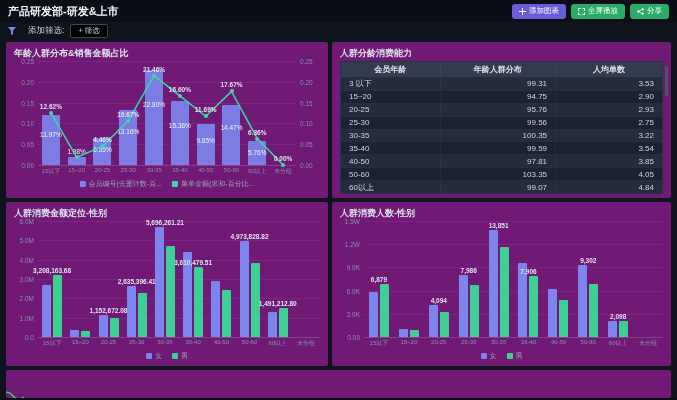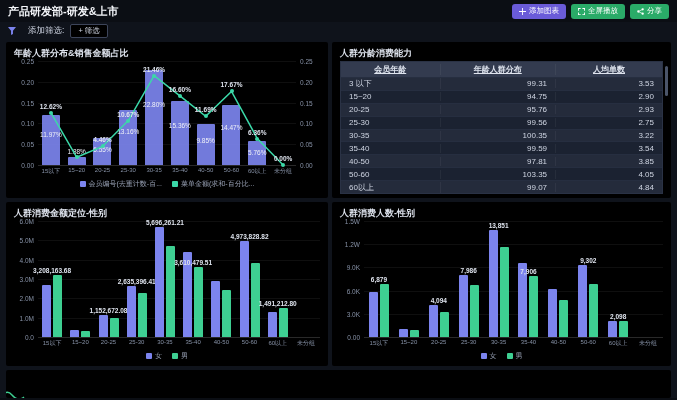--- a/index.html
+++ b/index.html
@@ -12,21 +12,21 @@
   .hbtn.green{background:#2aab68;}
   .hbtn svg{display:block;}
   .filter-bar{height:18px;background:#0f131b;display:flex;align-items:center;gap:6px;padding:0 8px;}
   .filter-label{font-size:8.5px;color:#c9cfdc;display:flex;align-items:center;gap:12px;}
   .filter-add-btn{background:#000000;border:1px solid #3d455a;border-radius:2px;color:#cfd5e2;font-size:7.5px;padding:1px 7px;cursor:pointer;font-family:inherit;}
   .board{padding:2px 6px 0 6px;background:#0f131b;height:358px;box-sizing:border-box;display:flex;flex-direction:column;gap:4px;}
   .row{display:flex;gap:4px;}
   .row1{height:156px;}
   .row2{height:164px;}
   .row3{flex:1;min-height:0;}
-  .panel{background:#000000;border-radius:2px;padding:6px 8px;box-sizing:border-box;position:relative;overflow:hidden;}
+  .panel{background:#701a75;border-radius:2px;padding:6px 8px;box-sizing:border-box;position:relative;overflow:hidden;}
   .p-left{width:322px;}
   .p-right{flex:1;}
   .p-full{flex:1;}
   .panel-title{font-size:9px;font-weight:bold;color:#dde2ec;line-height:11px;margin-bottom:2px;}
   
   .chart-wrap{display:flex;}
   .yticks{position:relative;font-size:6.5px;color:#8691a6;}
   .yticks.l{width:24px;}
   .yticks.r{width:24px;}
   .ytick{position:absolute;transform:translateY(-50%);white-space:nowrap;}
@@ -42,21 +42,21 @@
   .pt-label{position:absolute;transform:translate(-50%,-100%);font-size:6.5px;color:#dfe4ee;font-weight:bold;white-space:nowrap;}
   .line-svg{position:absolute;left:0;top:0;width:100%;height:100%;overflow:visible;pointer-events:none;}
   .dot{position:absolute;width:4px;height:4px;border-radius:50%;transform:translate(-50%,-50%);}
   .xlabels{display:flex;font-size:6px;color:#8691a6;margin-top:2px;}
   .xlabel{flex:1;text-align:center;white-space:nowrap;overflow:hidden;}
   .legend{display:flex;justify-content:center;align-items:center;gap:10px;font-size:7px;color:#9aa3b7;margin-top:3px;}
   .legend-item{display:flex;align-items:center;gap:3px;}
   .swatch{width:6px;height:6px;border-radius:1px;display:inline-block;}
   
   .dtable{display:flex;flex-direction:column;height:131px;border:1px solid #2a3245;}
-  .t-header{display:flex;background:#333b4f;color:#dfe4ee;font-weight:bold;font-size:8px;height:15px;align-items:center;text-decoration:underline;}
+  .t-header{display:flex;background:#333b4f;color:#dfe4ee;font-weight:bold;font-size:8px;height:15px;align-items:center;}
   .t-row{display:flex;flex:1;align-items:center;font-size:8px;color:#cfd5e2;border-top:1px solid #262e40;}
   .t-row.alt{background:#242b3b;}
   .t-row:not(.alt){background:#1b2231;}
   .tc{box-sizing:border-box;padding:0 8px;overflow:hidden;white-space:nowrap;}
   .tc0{width:31%;text-align:left;border-right:1px solid rgba(255,255,255,0.05);}
   .tc1{width:36%;text-align:right;border-right:1px solid rgba(255,255,255,0.05);}
   .tc2{width:33%;text-align:right;}
   .t-header .tc0,.t-header .tc1,.t-header .tc2{text-align:center;}
   .tbl-scrollbar{position:absolute;right:3px;top:24px;width:3px;height:30px;border-radius:2px;background:#4b5569;}
 </style>

